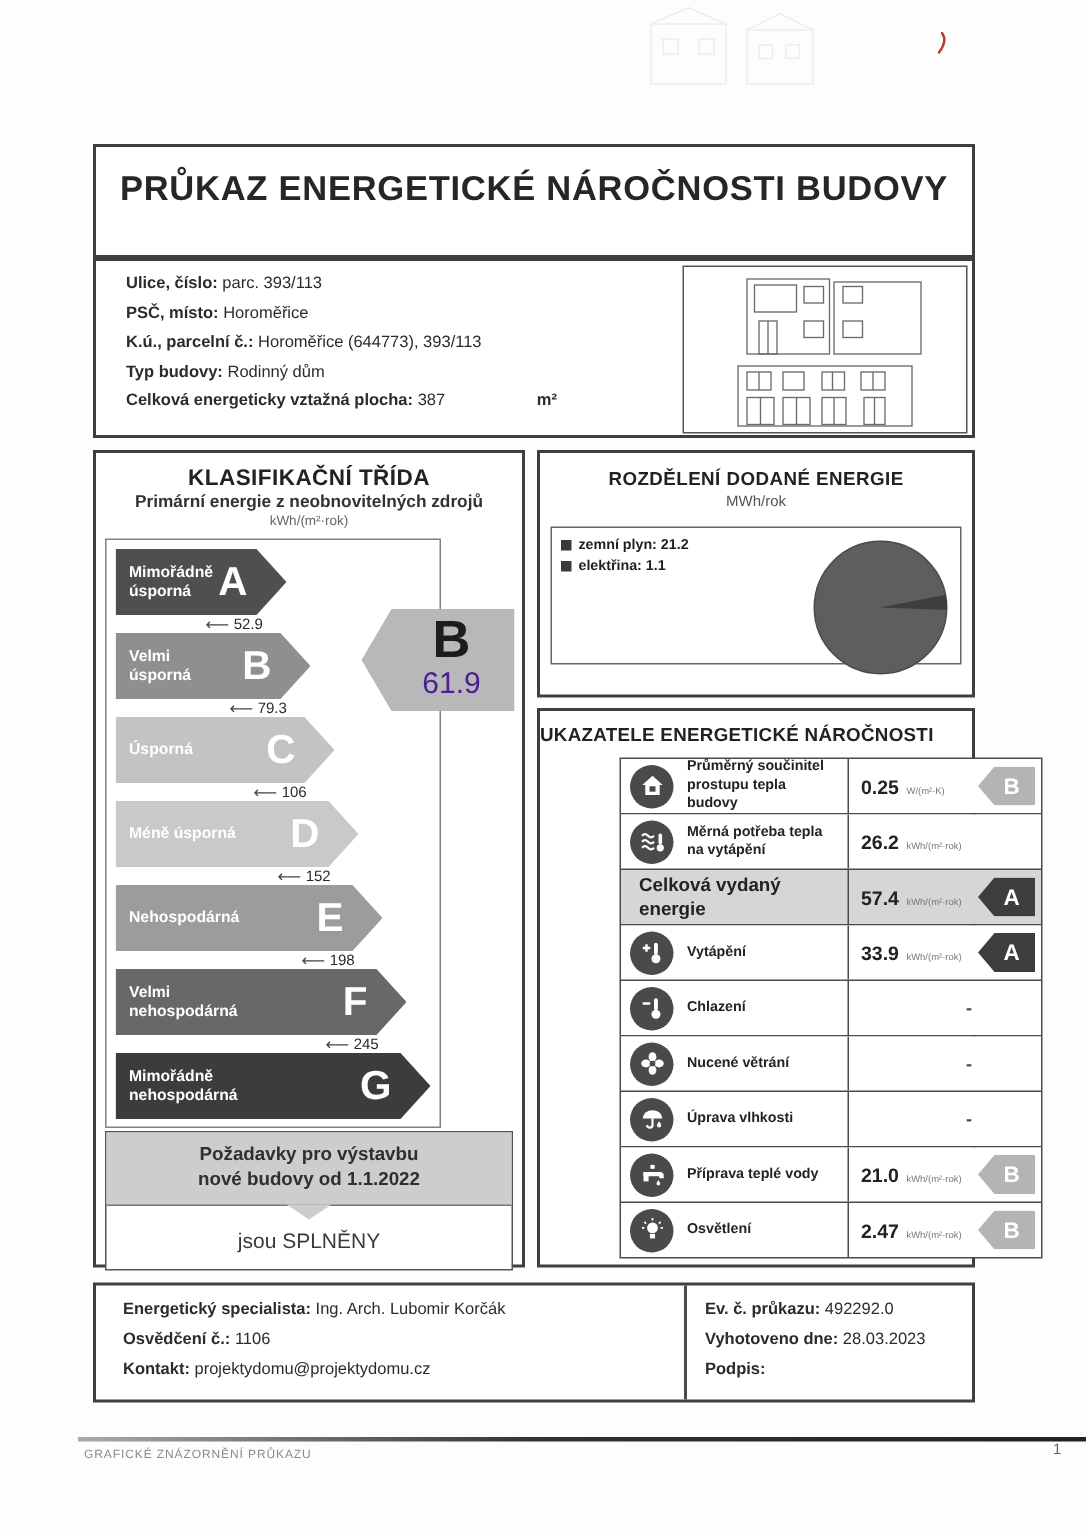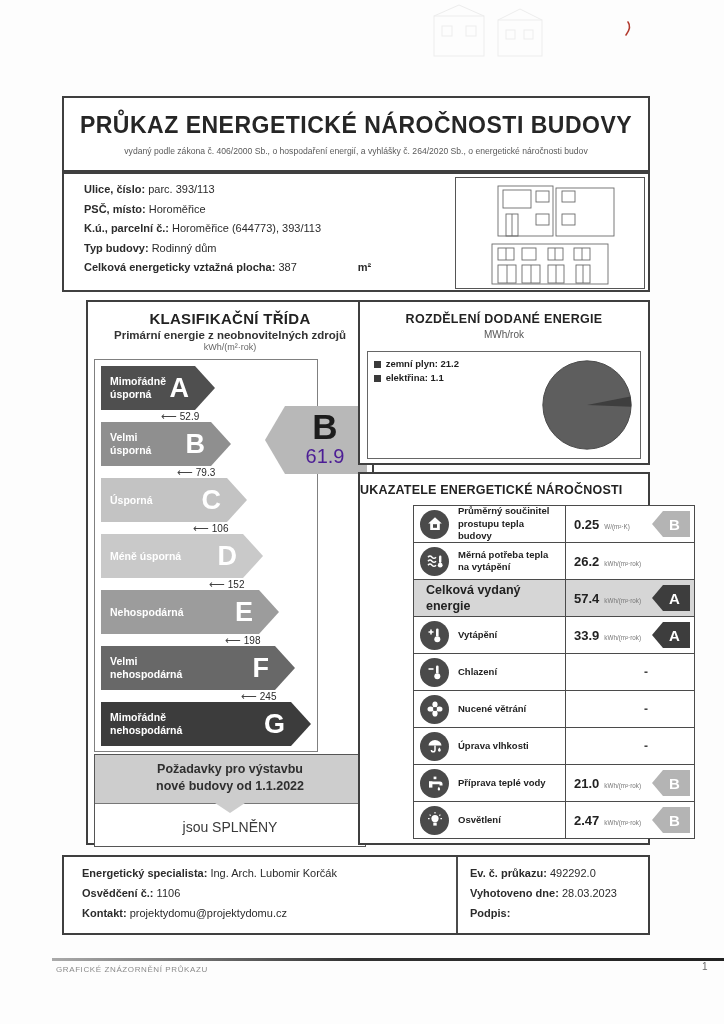--- a/index.html
+++ b/index.html
@@ -15,21 +15,21 @@
 
   
   .info-box{left:62px;top:172px;width:588px;height:120px;padding-left:25px;}
   .info-lines{position:absolute;left:20px;top:9px;}
   .info-line{font-size:11px;color:#2b2b2b;margin-bottom:7.5px;white-space:nowrap;}
   .info-line .lbl{font-weight:bold;}
   .info-line .unit{margin-left:58px;font-weight:bold;}
   .drawing-box{position:absolute;right:3px;top:3px;width:188px;height:110px;border:1px solid #555;background:#fff;}
 
   
-  .class-panel{left:62px;top:300px;width:288px;height:545px;margin-left:24px;}
+  .class-panel{left:62px;top:300px;width:288px;height:545px;}
   .cp-title{margin-top:8px;text-align:center;font-size:15px;font-weight:bold;color:#222;letter-spacing:.3px;}
   .cp-sub{text-align:center;font-size:11.5px;font-weight:bold;color:#333;margin-top:2px;}
   .cp-unit{text-align:center;font-size:9px;color:#666;margin-top:1px;}
   .arrows-box{position:absolute;left:6px;top:57px;width:224px;height:393px;border:1px solid #808080;box-sizing:border-box;padding-top:6px;}
   .class-arrow{position:relative;height:44px;margin-left:6px;color:#fff;
     clip-path:polygon(0 0,calc(100% - 20px) 0,100% 50%,calc(100% - 20px) 100%,0 100%);}
   .arrow-label{position:absolute;left:9px;top:50%;transform:translateY(-50%);font-weight:bold;font-size:10.5px;line-height:1.2;}
   .arrow-letter{position:absolute;right:26px;top:50%;transform:translateY(-50%);font-weight:bold;font-size:27px;}
   .marker{height:12px;font-size:10px;color:#2a2a2a;display:flex;align-items:center;margin-left:6px;}
   .marker .m-glyph{font-size:11px;color:#444;margin-right:4px;letter-spacing:-1px;}
@@ -42,21 +42,21 @@
   .req-top{position:relative;background:#cdcdcd;border-bottom:1px solid #777;padding:6px 4px 8px;text-align:center;
     font-weight:bold;font-size:12.5px;color:#2f2f2f;line-height:1.35;}
   .req-notch{position:absolute;bottom:-10px;left:50%;transform:translateX(-50%);width:0;height:0;
     border-left:15px solid transparent;border-right:15px solid transparent;border-top:10px solid #cdcdcd;z-index:2;}
   .req-status{padding:15px 0 11px;text-align:center;font-weight:normal;font-size:14px;color:#3a3a3a;}
 
   
   .dist-panel{left:358px;top:300px;width:292px;height:165px;}
   .dp-title{margin-top:10px;text-align:center;font-size:12.5px;font-weight:bold;color:#222;letter-spacing:.3px;}
   .dp-unit{text-align:center;font-size:10px;color:#555;margin-top:3px;}
-  .dist-inner{position:absolute;left:7px;top:49px;width:274px;height:108px;border:1px solid #666;box-sizing:border-box;}
+  .dist-inner{position:absolute;left:7px;top:49px;width:274px;height:92px;border:1px solid #666;box-sizing:border-box;}
   .leg-line{font-size:9.5px;font-weight:bold;color:#1f1f1f;margin:7px 0 0 6px;line-height:1.15;}
   .leg-sq{display:inline-block;width:7px;height:7px;background:#3a3a3a;margin-right:2px;vertical-align:-1px;}
   .pie-svg{position:absolute;right:5px;top:5px;}
 
   
   .ind-panel{left:358px;top:472px;width:292px;height:373px;}
   .ip-title{margin-top:9px;text-align:left;font-size:12.5px;font-weight:bold;color:#222;letter-spacing:.2px;}
   .ind-table{position:absolute;left:5px;top:31px;width:280px;border:1.5px solid #4b4b4b;margin-left:48px;}
   .ind-row{position:relative;height:36px;border-bottom:1.5px solid #4b4b4b;display:flex;align-items:center;background:#fff;}
   .ind-row:last-child{border-bottom:none;}
@@ -110,21 +110,20 @@
         <rect x="112" y="28" width="9" height="9"></rect>
     </g>
   </svg>
 
   <svg class="red-mark" width="14" height="18" viewBox="0 0 14 18">
     <path d="M4 15 C7 11 9 6 6 2" fill="none" stroke="#b23a2e" stroke-width="1.6" stroke-linecap="round"></path>
   </svg>
 
   <div class="box header-box">
     <div class="page-title">PRŮKAZ ENERGETICKÉ NÁROČNOSTI BUDOVY</div>
-    <div class="page-subtitle">vydaný podle zákona č. 406/2000 Sb., o hospodaření energií, a vyhlášky č. 264/2020 Sb., o energetické náročnosti budov</div>
   </div>
 
   <div class="box info-box">
     <div class="info-lines">
       <div class="info-line">
         <span class="lbl">Ulice, číslo:</span>
         <span class="val">parc. 393/113</span>
       </div>
       <div class="info-line">
         <span class="lbl">PSČ, místo:</span>

